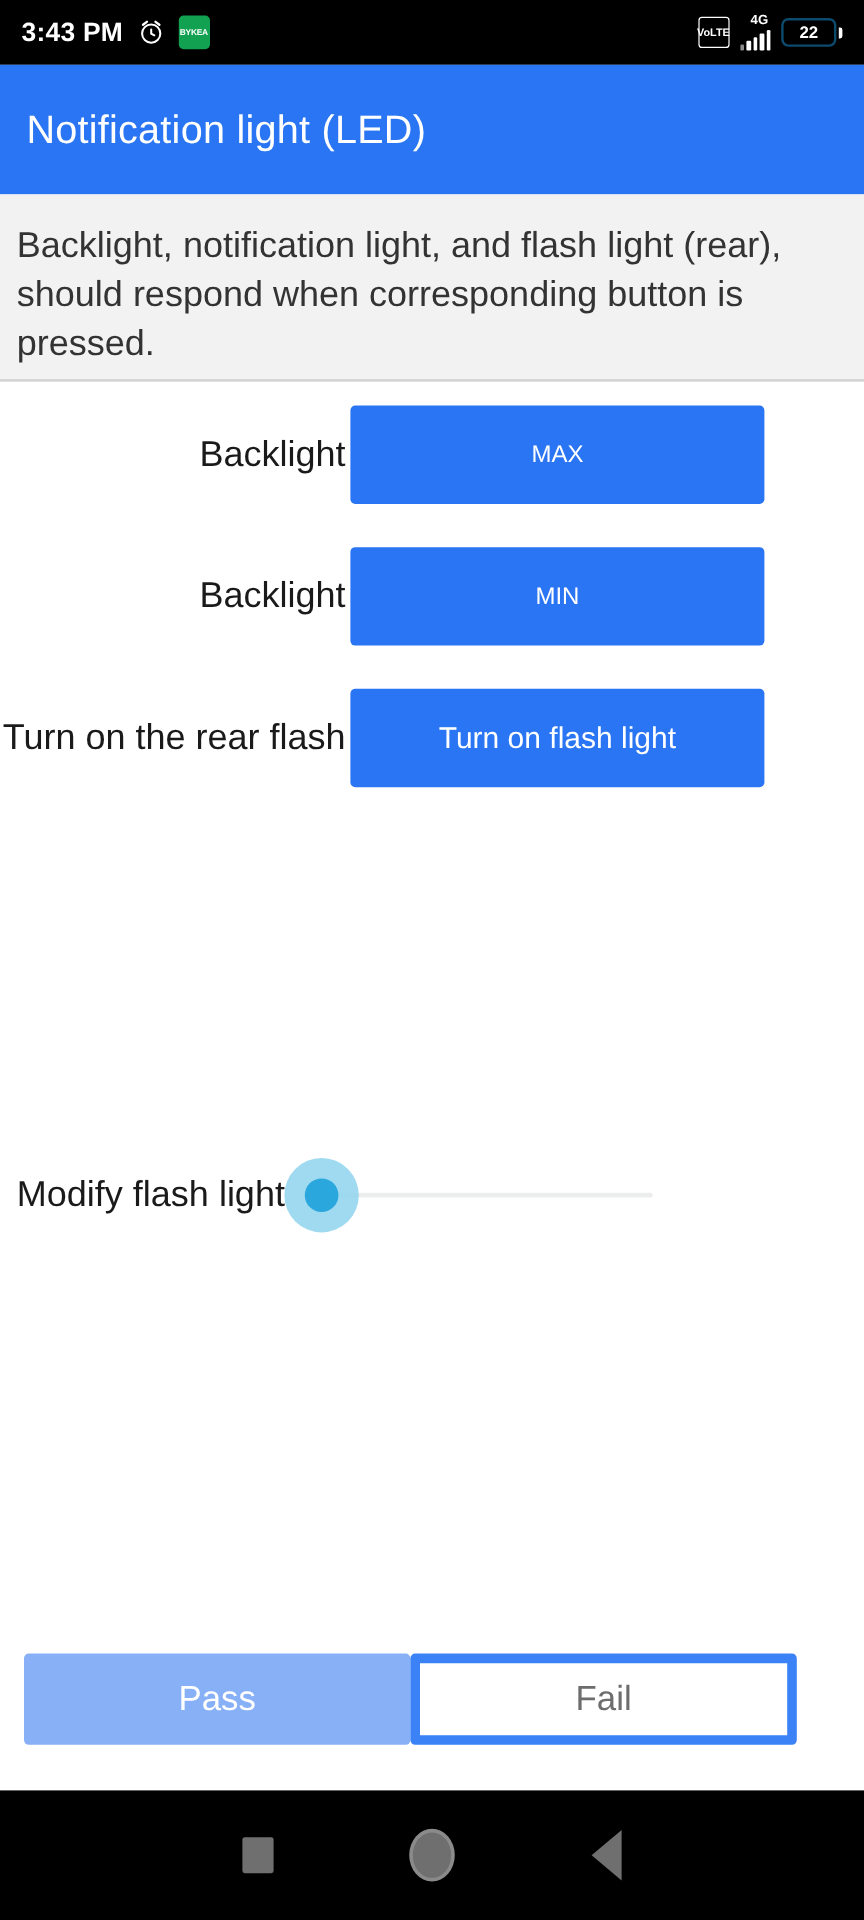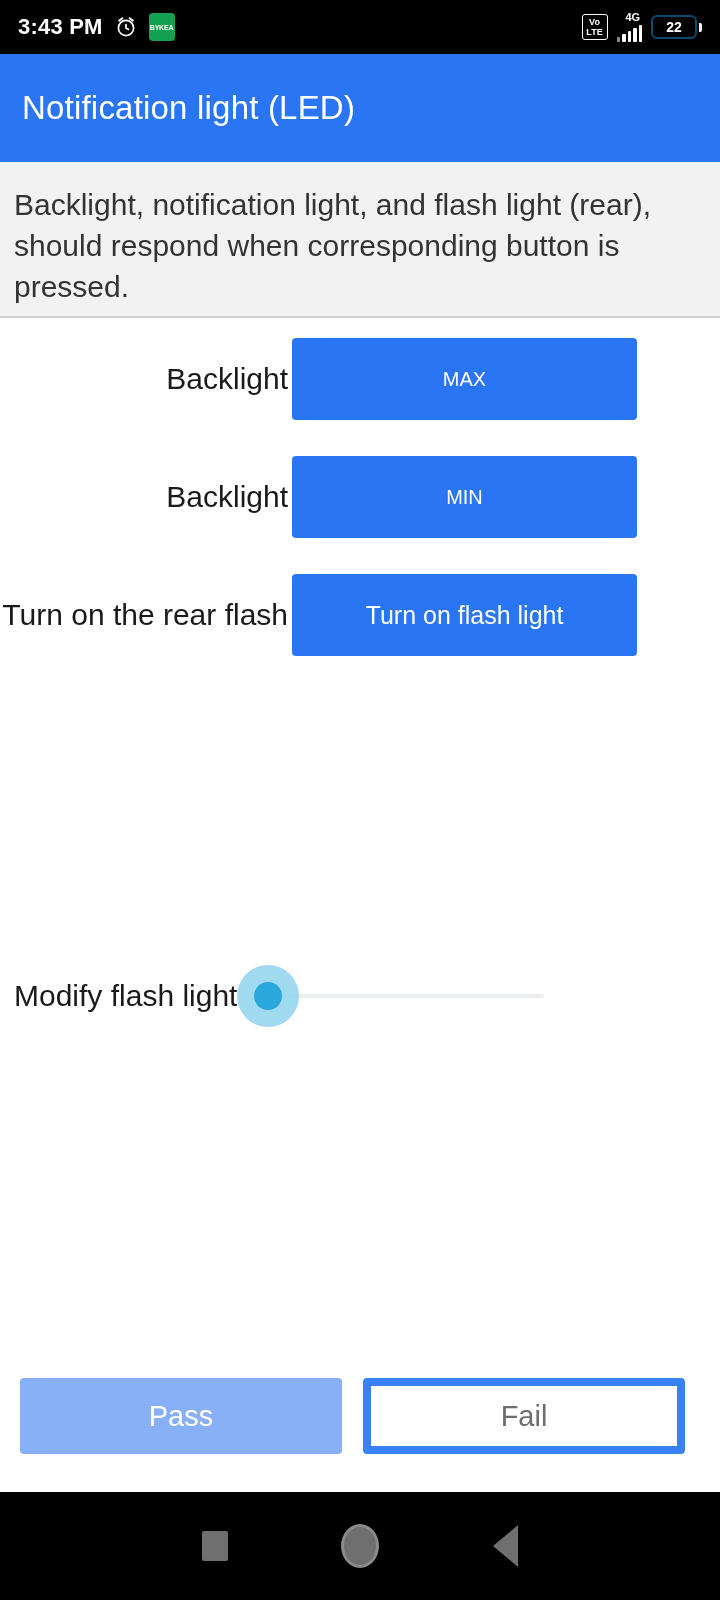--- a/index.html
+++ b/index.html
@@ -24,21 +24,21 @@
     width:26px; height:28px; background:#12a150; border-radius:4px;
     display:flex; align-items:center; justify-content:center;
     font-size:7px; font-weight:bold; color:#ffffff; letter-spacing:-0.2px;
     overflow:hidden;
   }
   .sb-spacer { flex:1; }
   .sb-right { display:flex; align-items:center; gap:9px; }
   .volte {
     border:1.6px solid #ffffff; border-radius:3px;
     padding:1px 2px; line-height:1;
-    display:flex; flex-direction:column; align-items:center; justify-content:center;
+    display:flex; flex-direction:row; align-items:center; justify-content:center;
     height:26px; width:26px;
   }
   .volte span { font-size:9px; font-weight:bold; line-height:10px; color:#fff; }
   .signal-wrap { display:flex; flex-direction:column; align-items:flex-start; }
   .gen-label { font-size:11px; font-weight:bold; line-height:11px; margin-bottom:1px; color:#fff; margin-left:9px; }
   .bars { display:flex; align-items:flex-end; gap:2px; height:18px; }
   .bars i { display:block; width:3.5px; background:#ffffff; border-radius:1px; }
   .bars i:nth-child(1){ height:5px; opacity:.55; }
   .bars i:nth-child(2){ height:8px; }
   .bars i:nth-child(3){ height:11px; }
@@ -105,21 +105,21 @@
     background:#8fd3ef; opacity:.85;
   }
   .slider-thumb {
     position:absolute; left:21px; width:28px; height:28px; border-radius:50%;
     background:#2aa8dd;
   }
 
   
   .footer {
     position:absolute; top:1378px; left:0; width:720px; height:76px;
-    display:flex; padding:0 20px; gap:21px;
+    display:flex; padding:0 20px; 
   }
   .btn-pass {
     width:322px; height:76px; background:#87b0f6; border:none; border-radius:4px;
     color:#ffffff; font-family:"Liberation Sans", sans-serif; font-size:29px;
     display:flex; align-items:center; justify-content:center; cursor:pointer;
   }
   .btn-fail {
     width:322px; height:76px; background:#ffffff; border:8px solid #3b82f6;
     border-radius:4px; color:#6d6d6d;
     font-family:"Liberation Sans", sans-serif; font-size:29px;

